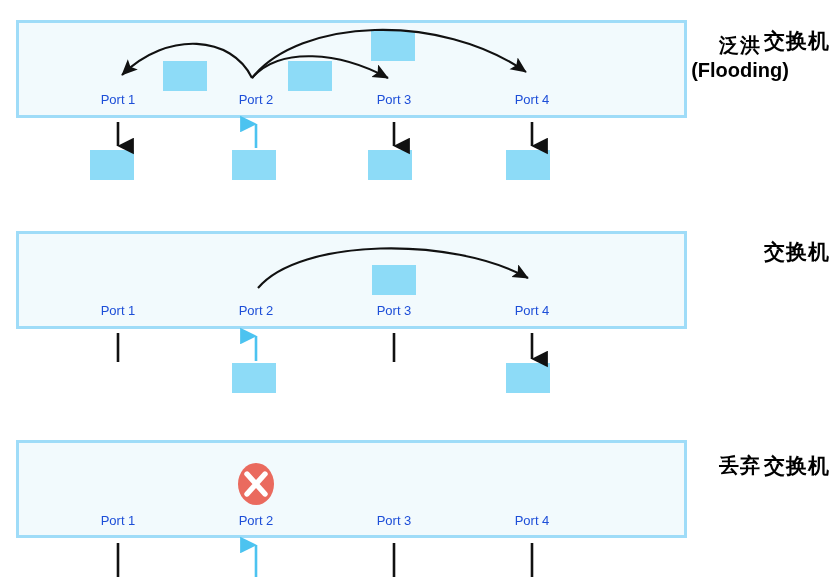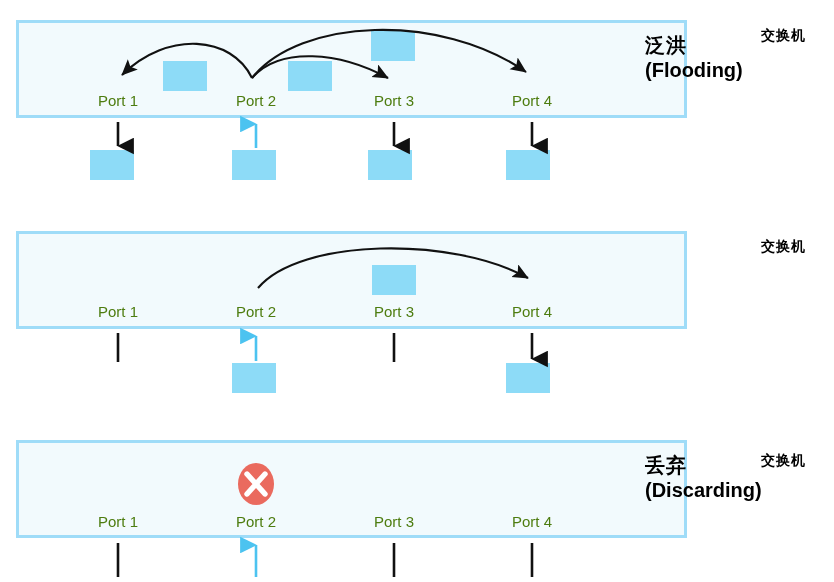--- a/index.html
+++ b/index.html
@@ -16,40 +16,41 @@
   .switch-box{
     position:absolute;
     box-sizing:border-box;
     background:#f2fafd;
     border:3px solid #9fdcf8;
     left:16px;
     width:671px;
   }
   .switch-title{
     position:absolute;
-    right:28px;
+    right:4px;
     font-weight:bold;
-    font-size:14px;
+    font-size:21px;
     color:#000000;
     letter-spacing:1px;
     white-space:nowrap;
     text-align:right;
   }
   .port-label{
     position:absolute;
-    font-size:15px;
-    color:#4d7c0f;
+    font-size:13px;
+    color:#1d4ed8;
     text-align:left;
     white-space:nowrap;
     transform:translateX(-50%);
   }
 
   
   .mode-caption{
     position:absolute;
+    text-align:center;
     width:190px;
     left:645px;
     color:#000000;
     font-weight:bold;
     white-space:nowrap;
   }
   .mode-cn{font-size:20px;line-height:26px;letter-spacing:1px;}
   .mode-en{font-size:20px;line-height:24px;}
 
   
@@ -113,21 +114,20 @@
 
   <div class="switch-title" style="top:452px;">交换机</div>
 
   <div class="port-label" style="left:118px;top:513px;">Port 1</div>
   <div class="port-label" style="left:256px;top:513px;">Port 2</div>
   <div class="port-label" style="left:394px;top:513px;">Port 3</div>
   <div class="port-label" style="left:532px;top:513px;">Port 4</div>
 
   <div class="mode-caption" style="top:452px;">
     <div class="mode-cn">丢弃</div>
-    <div class="mode-en">(Discarding)</div>
   </div>
 
   <svg class="overlay" viewBox="0 0 834 582">
     <defs>
       <marker id="ah-black" markerWidth="9" markerHeight="9" refX="7.2" refY="3.4" orient="auto" markerUnits="strokeWidth">
         <path d="M0,0 L7.6,3.4 L0,6.8 L1.6,3.4 z" fill="#111111"></path>
       </marker>
       <marker id="ah-black-v" markerWidth="7" markerHeight="7" refX="3.2" refY="6.1" orient="auto" markerUnits="strokeWidth">
         <path d="M0,0 L6.4,0 L3.2,6.4 z" fill="#111111"></path>
       </marker>

